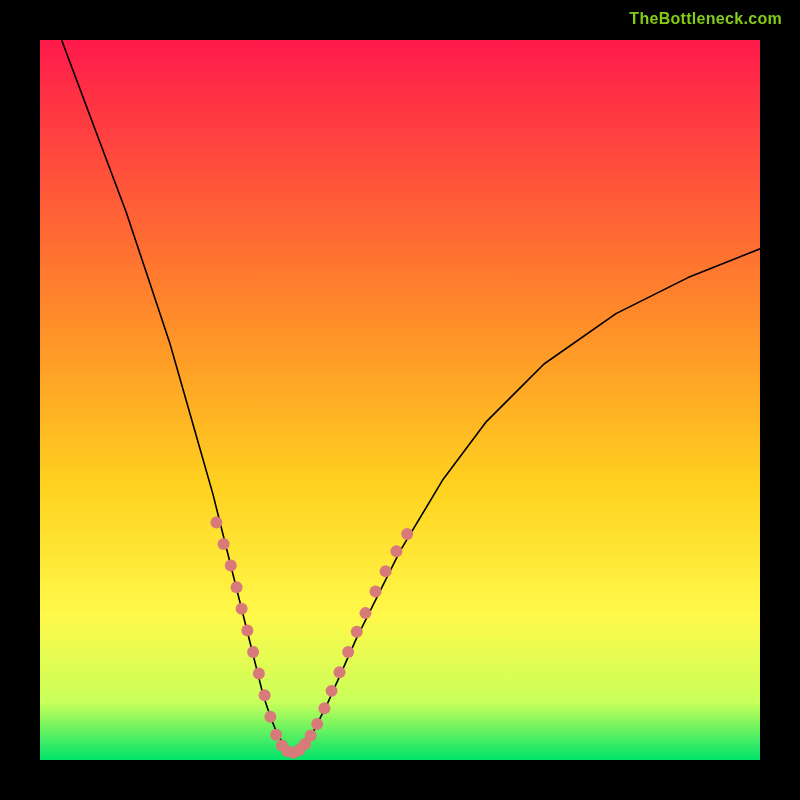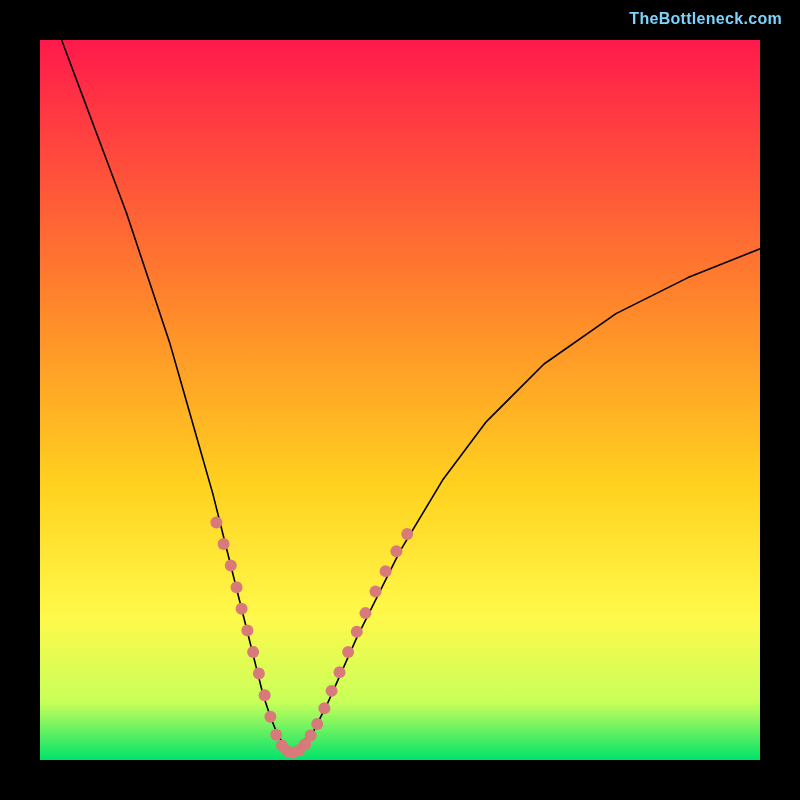--- a/index.html
+++ b/index.html
@@ -21,21 +21,21 @@
     left: 40px;
     top: 40px;
     width: 720px;
     height: 720px;
     overflow: hidden;
   }
   .watermark {
     position: absolute;
     top: 10px;
     right: 18px;
-    color: #7dd3fc;
+    color: #84cc16;
     font-weight: 600;
     letter-spacing: .3px;
   }
   svg { display:block; }
 </style>
 </head>
 <body>
 
 <div class="frame">
   <div class="plot-area">

